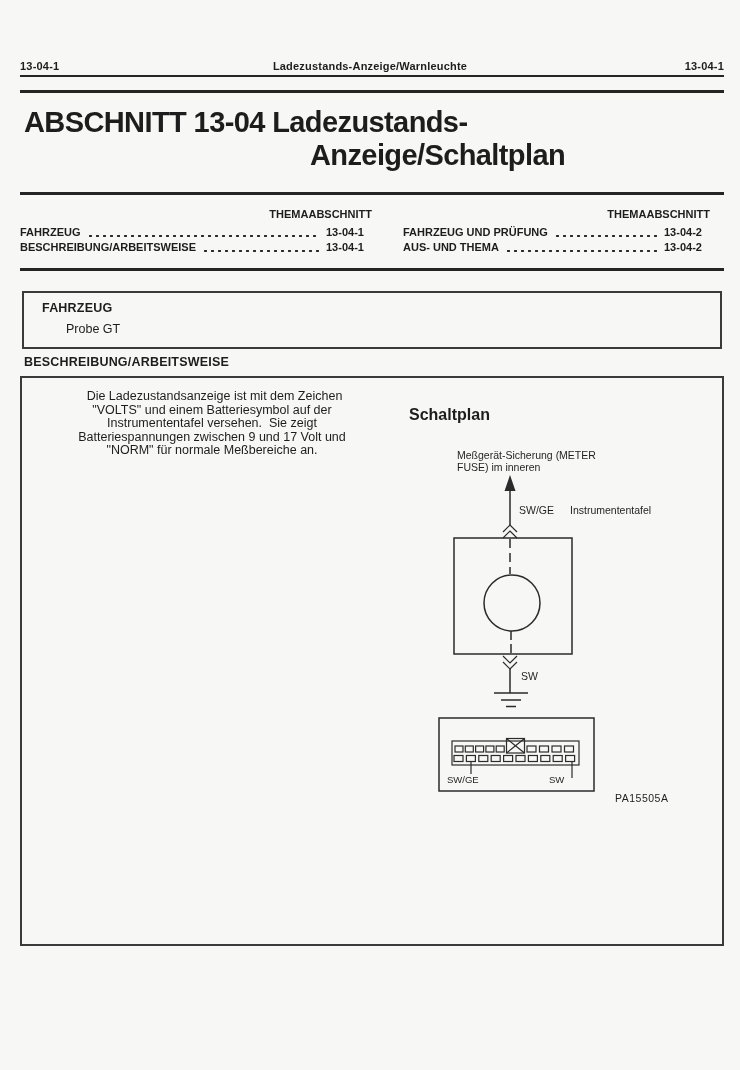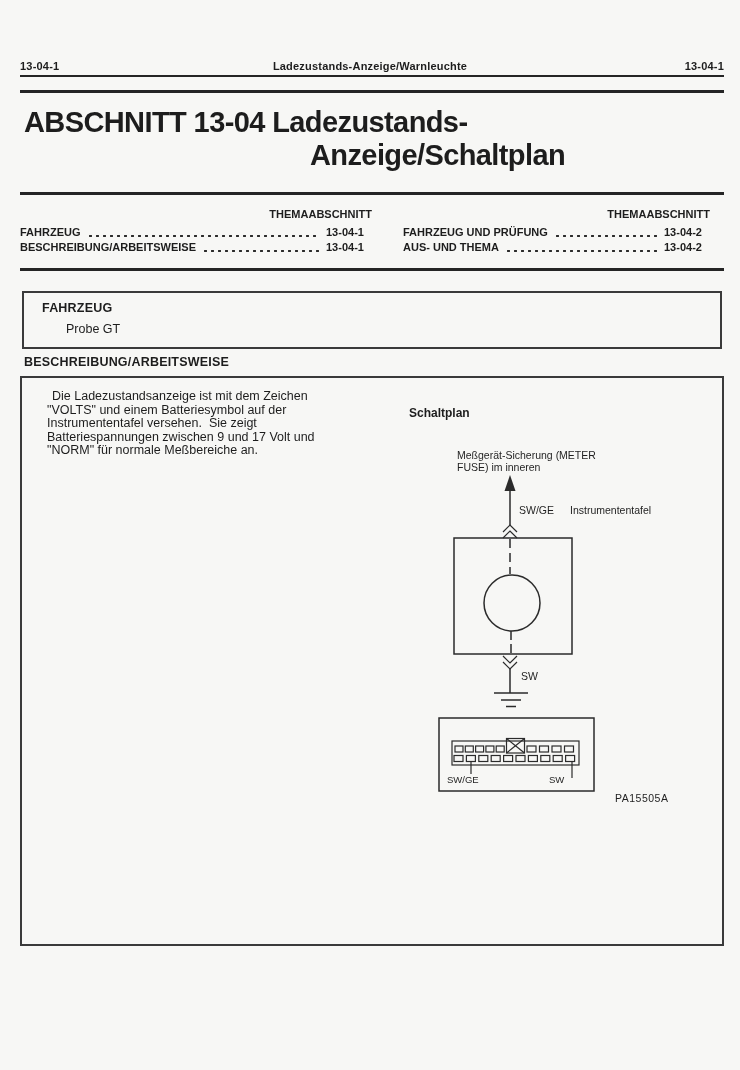--- a/index.html
+++ b/index.html
@@ -83,27 +83,27 @@
 
 <div class="box" style="left:22px;top:291px;width:696px;height:54px;">
   <div class="abs h-sec" style="left:18px;top:8px;">FAHRZEUG</div>
   <div class="abs" style="left:18px;top:29px;font-size:12.5px;margin-left:24px;">Probe GT</div>
 </div>
 
 <div class="abs h-sec" style="left:24px;top:355px;">BESCHREIBUNG/ARBEITSWEISE</div>
 
 <div class="box" style="left:20px;top:376px;width:700px;height:566px;">
 
-  <div class="abs body-txt" style="left:25px;top:12px;width:330px;">Die Ladezustandsanzeige ist mit dem Zeichen
+  <div class="abs body-txt" style="left:25px;top:12px;width:330px;text-align:center;">Die Ladezustandsanzeige ist mit dem Zeichen
 "VOLTS" und einem Batteriesymbol auf der
 Instrumententafel versehen.  Sie zeigt
 Batteriespannungen zwischen 9 und 17 Volt und
 "NORM" für normale Meßbereiche an.</div>
 
-  <div class="abs" style="left:387px;top:28px;font-size:12px;font-weight:bold;">Schaltplan</div>
+  <div class="abs" style="left:387px;top:28px;font-size:16px;font-weight:bold;">Schaltplan</div>
 
   <svg class="abs" style="left:410px;top:62px;" width="300" height="380" viewBox="430 438 300 380">
 
     <text class="diagram-txt" x="455" y="457">Meßgerät-Sicherung (METER</text>
     <text class="diagram-txt" x="455" y="469">FUSE) im inneren</text>
 
     <polygon points="508,473 502.5,489 513.5,489" fill="#2b2b2b"></polygon>
     <line class="wire" x1="508" y1="488" x2="508" y2="523"></line>
 
     <polyline class="thin" points="501,530 508,523 515,530"></polyline>

